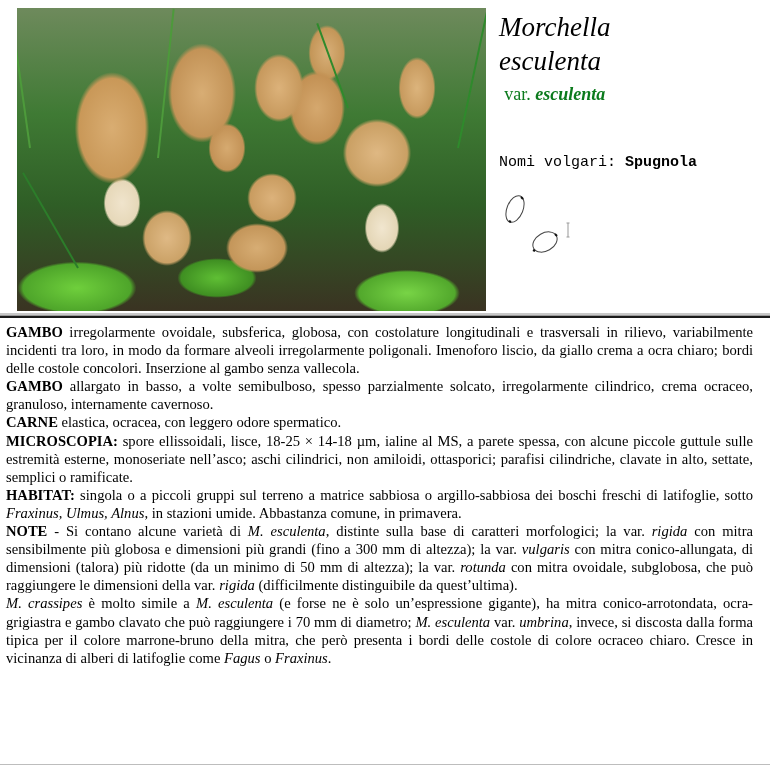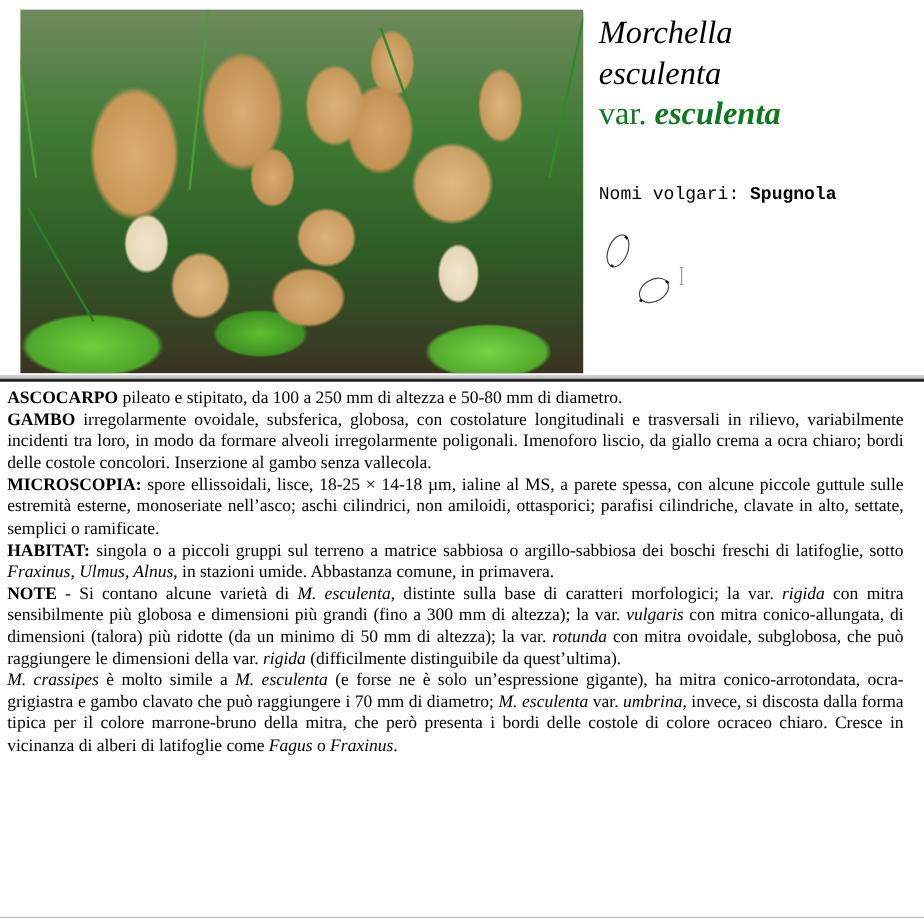--- a/index.html
+++ b/index.html
@@ -34,21 +34,21 @@
     position: absolute; width: 2px; background: #4d9a3b; transform-origin: bottom;
   }
   .title-block {
     position: absolute; left: 499px; top: 10px;
   }
   .title-genus, .title-species {
     font-size: 27px; font-weight: normal; font-style: italic; line-height: 34px;
     display: block;
   }
   .title-var {
-    font-size: 27px; line-height: 32px; color: #0b7a1c; display: block;
+    font-size: 18px; line-height: 32px; color: #0b7a1c; display: block; text-align: center;
   }
   .title-var .var-name { font-weight: bold; font-style: italic; }
   .common-names {
     position: absolute; left: 499px; top: 154px; font-size: 15px; font-family: Liberation Mono, monospace;
   }
   .common-names .cn-value { font-weight: bold; }
   .spores { position: absolute; left: 500px; top: 190px; width: 80px; height: 70px; }
   .rule {
     position: absolute; left: 0; top: 313px; width: 770px; height: 5px;
     border-top: 2px solid #c8c8c8; border-bottom: 2px solid #1a1a1a; box-sizing: border-box;
@@ -96,21 +96,22 @@
     <path d="M33 60 l2 1" stroke="#111" stroke-width="2"></path>
     <line x1="68" y1="33" x2="68" y2="47" stroke="#999" stroke-width="1"></line>
     <line x1="66.5" y1="33" x2="69.5" y2="33" stroke="#999" stroke-width="1"></line>
     <line x1="66.5" y1="47" x2="69.5" y2="47" stroke="#999" stroke-width="1"></line>
   </svg>
 </div>
 
 <div class="rule"></div>
 
 <div class="desc" id="desc">
-    <p><b>ASCOCARPO</b><span> pileato e stipitato, da 100 a 250 mm di altezza e 50-80 mm di diametro.</span></p>
     <p><b>GAMBO</b><span> irregolarmente ovoidale, subsferica, globosa, con costolature longitudinali e trasversali in rilievo, variabilmente incidenti tra loro, in modo da formare alveoli irregolarmente poligonali. Imenoforo liscio, da giallo crema a ocra chiaro; bordi delle costole concolori. Inserzione al gambo senza vallecola.</span></p>
+    <p><b>GAMBO</b><span> allargato in basso, a volte semibulboso, spesso parzialmente solcato, irregolarmente cilindrico, crema ocraceo, granuloso, internamente cavernoso.</span></p>
+    <p><b>CARNE</b><span> elastica, ocracea, con leggero odore spermatico.</span></p>
     <p><b>MICROSCOPIA:</b><span> spore ellissoidali, lisce, 18-25 × 14-18 µm, ialine al MS, a parete spessa, con alcune piccole guttule sulle estremità esterne, monoseriate nell’asco; aschi cilindrici, non amiloidi, ottasporici; parafisi cilindriche, clavate in alto, settate, semplici o ramificate.</span></p>
     <p><b>HABITAT:</b><span> singola o a piccoli gruppi sul terreno a matrice sabbiosa o argillo-sabbiosa dei boschi freschi di latifoglie, sotto </span><i>Fraxinus, Ulmus, Alnus</i><span>, in stazioni umide. Abbastanza comune, in primavera.</span></p>
     <p><b>NOTE</b><span> - Si contano alcune varietà di </span><i>M. esculenta</i><span>, distinte sulla base di caratteri morfologici; la var. </span><i>rigida</i><span> con mitra sensibilmente più globosa e dimensioni più grandi (fino a 300 mm di altezza); la var. </span><i>vulgaris</i><span> con mitra conico-allungata, di dimensioni (talora) più ridotte (da un minimo di 50 mm di altezza); la var. </span><i>rotunda</i><span> con mitra ovoidale, subglobosa, che può raggiungere le dimensioni della var. </span><i>rigida</i><span> (difficilmente distinguibile da quest’ultima).</span></p>
     <p><i>M. crassipes</i><span> è molto simile a </span><i>M. esculenta</i><span> (e forse ne è solo un’espressione gigante), ha mitra conico-arrotondata, ocra-grigiastra e gambo clavato che può raggiungere i 70 mm di diametro; </span><i>M. esculenta</i><span> var. </span><i>umbrina</i><span>, invece, si discosta dalla forma tipica per il colore marrone-bruno della mitra, che però presenta i bordi delle costole di colore ocraceo chiaro. Cresce in vicinanza di alberi di latifoglie come </span><i>Fagus</i><span> o </span><i>Fraxinus</i><span>.</span></p>
   </div>
 
 <div class="bottom-rule"></div>
 
 </body></html>

